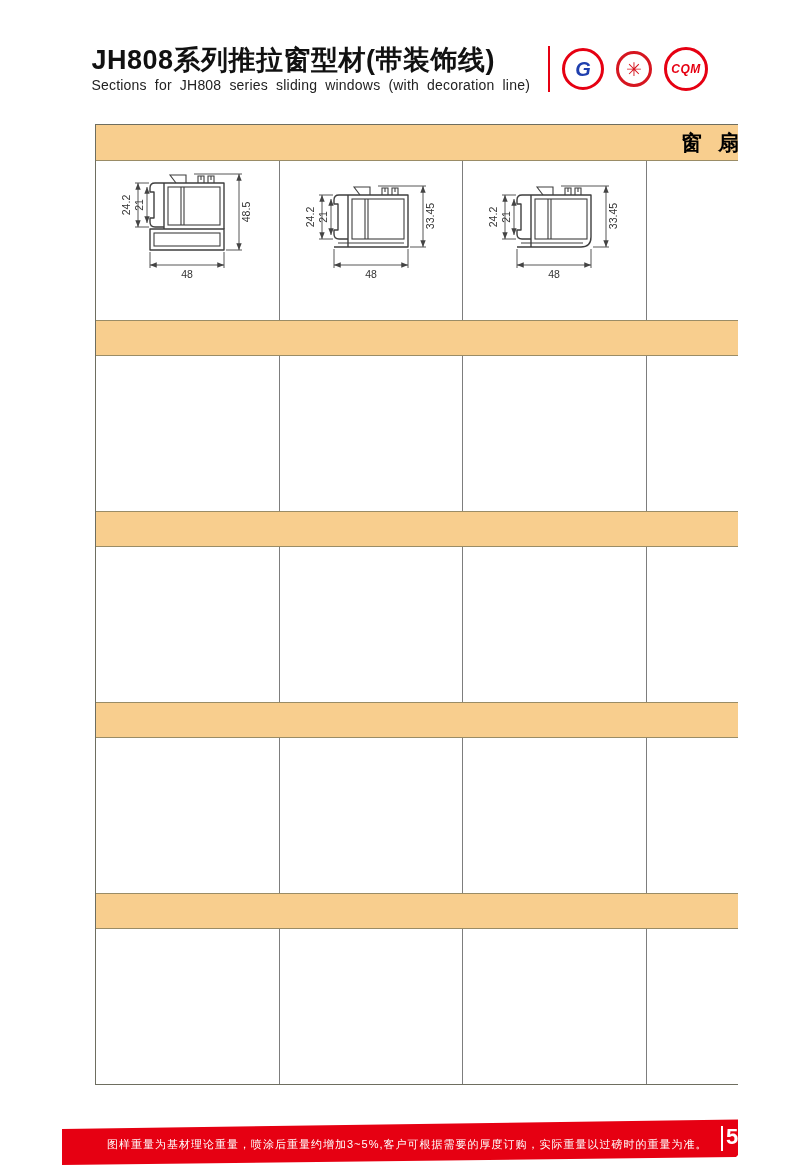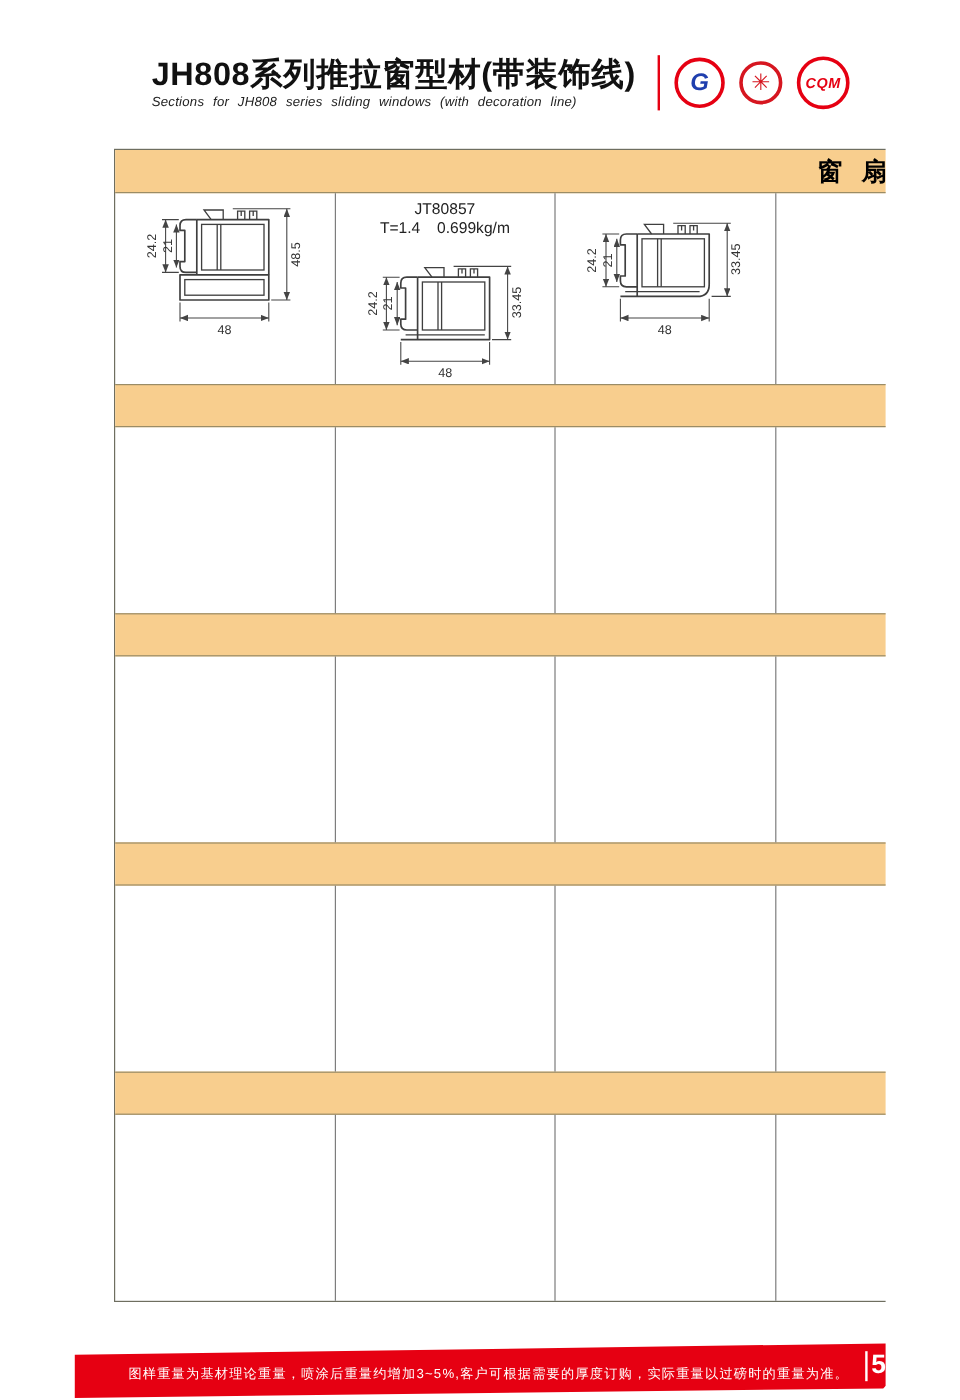--- a/index.html
+++ b/index.html
@@ -6,21 +6,21 @@
   html,body { background:#fff; }
   body { font-family:"Liberation Sans","DejaVu Sans",sans-serif; }
   .page { position:relative; width:676px; height:1167px; background:#ffffff; overflow:hidden; margin:16px auto; }
 
   
   .header { position:absolute; top:24px; left:0; right:0; height:58px;
             display:flex; justify-content:flex-end; align-items:center;
             padding-right:30px; gap:12px; }
   .titles { text-align:left; margin-right:6px; }
   .title-cn { font-size:27px; font-weight:bold; color:#111; line-height:1.12; letter-spacing:0.5px; }
-  .title-en { font-size:11px; color:#222; margin-top:2px; word-spacing:4px; letter-spacing:0.2px;font-style:italic; }
+  .title-en { font-size:14px; color:#222; margin-top:2px; word-spacing:4px; letter-spacing:0.2px; }
   .red-divider { width:2px; height:46px; background:#e60012; }
   .logo { border-radius:50%; display:flex; align-items:center; justify-content:center; flex:0 0 auto; }
   .logo-gb   { width:42px; height:42px; border:3px solid #e60012; color:#1f3fae;
                font-weight:bold; font-style:italic; font-size:20px; }
   .logo-seal { width:36px; height:36px; border:3px solid #d61620; color:#d61620; font-size:19px; }
   .logo-cqm  { width:44px; height:44px; border:3px solid #e60012; color:#e60012;
                font-weight:bold; font-size:12px; letter-spacing:0.5px;font-style:italic; }
 
   
   .catalog { position:absolute; left:33px; top:108px; width:735px; border:1px solid #6e6e60; background:#fff; }
@@ -125,26 +125,20 @@
           <line class="dim" x1="137" y1="13" x2="137" y2="89" marker-start="url(#da)" marker-end="url(#da)"></line>
           <text class="dimtx" text-anchor="middle" transform="rotate(-90 148 51)" x="148" y="51">48.5</text>
 
           <path class="dim" d="M48,91 V107 M122,91 V107"></path>
           <line class="dim" x1="48" y1="104" x2="122" y2="104" marker-start="url(#da)" marker-end="url(#da)"></line>
           <text class="dimtx" text-anchor="middle" x="85" y="117">48</text>
         </svg>
       </div>
 
       <div class="cell">
-        <div class="prod-head">
-          <div class="prod-model">JT80857</div>
-          <div class="prod-spec">
-            <span>T=1.4</span><span class="w">0.699kg/m</span>
-          </div>
-        </div>
         <svg class="drawing" width="170" height="122" viewBox="0 0 170 122">
           <path class="pthin" d="M74,34 L68,26 H84 V34"></path>
           <path class="pthin" d="M96,34 V27 H102 V34 M99,27 V31"></path>
           <path class="pthin" d="M106,34 V27 H112 V34 M109,27 V31"></path>
           <path class="pline" d="M62,34 H122 V86 H48 M62,34 V86"></path>
           <path class="pthin" d="M52,82 H118"></path>
           <rect class="pthin" x="66" y="38" width="52" height="40"></rect>
           <path class="pthin" d="M79,38 V78 M82,38 V78"></path>
           <path class="pline" d="M62,34 H53 Q48,34 48,39 V43 H52 V69 H48 V73 Q48,78 53,78 H62"></path>
           <path class="dim" d="M47,34 H33 M47,78 H33"></path>

